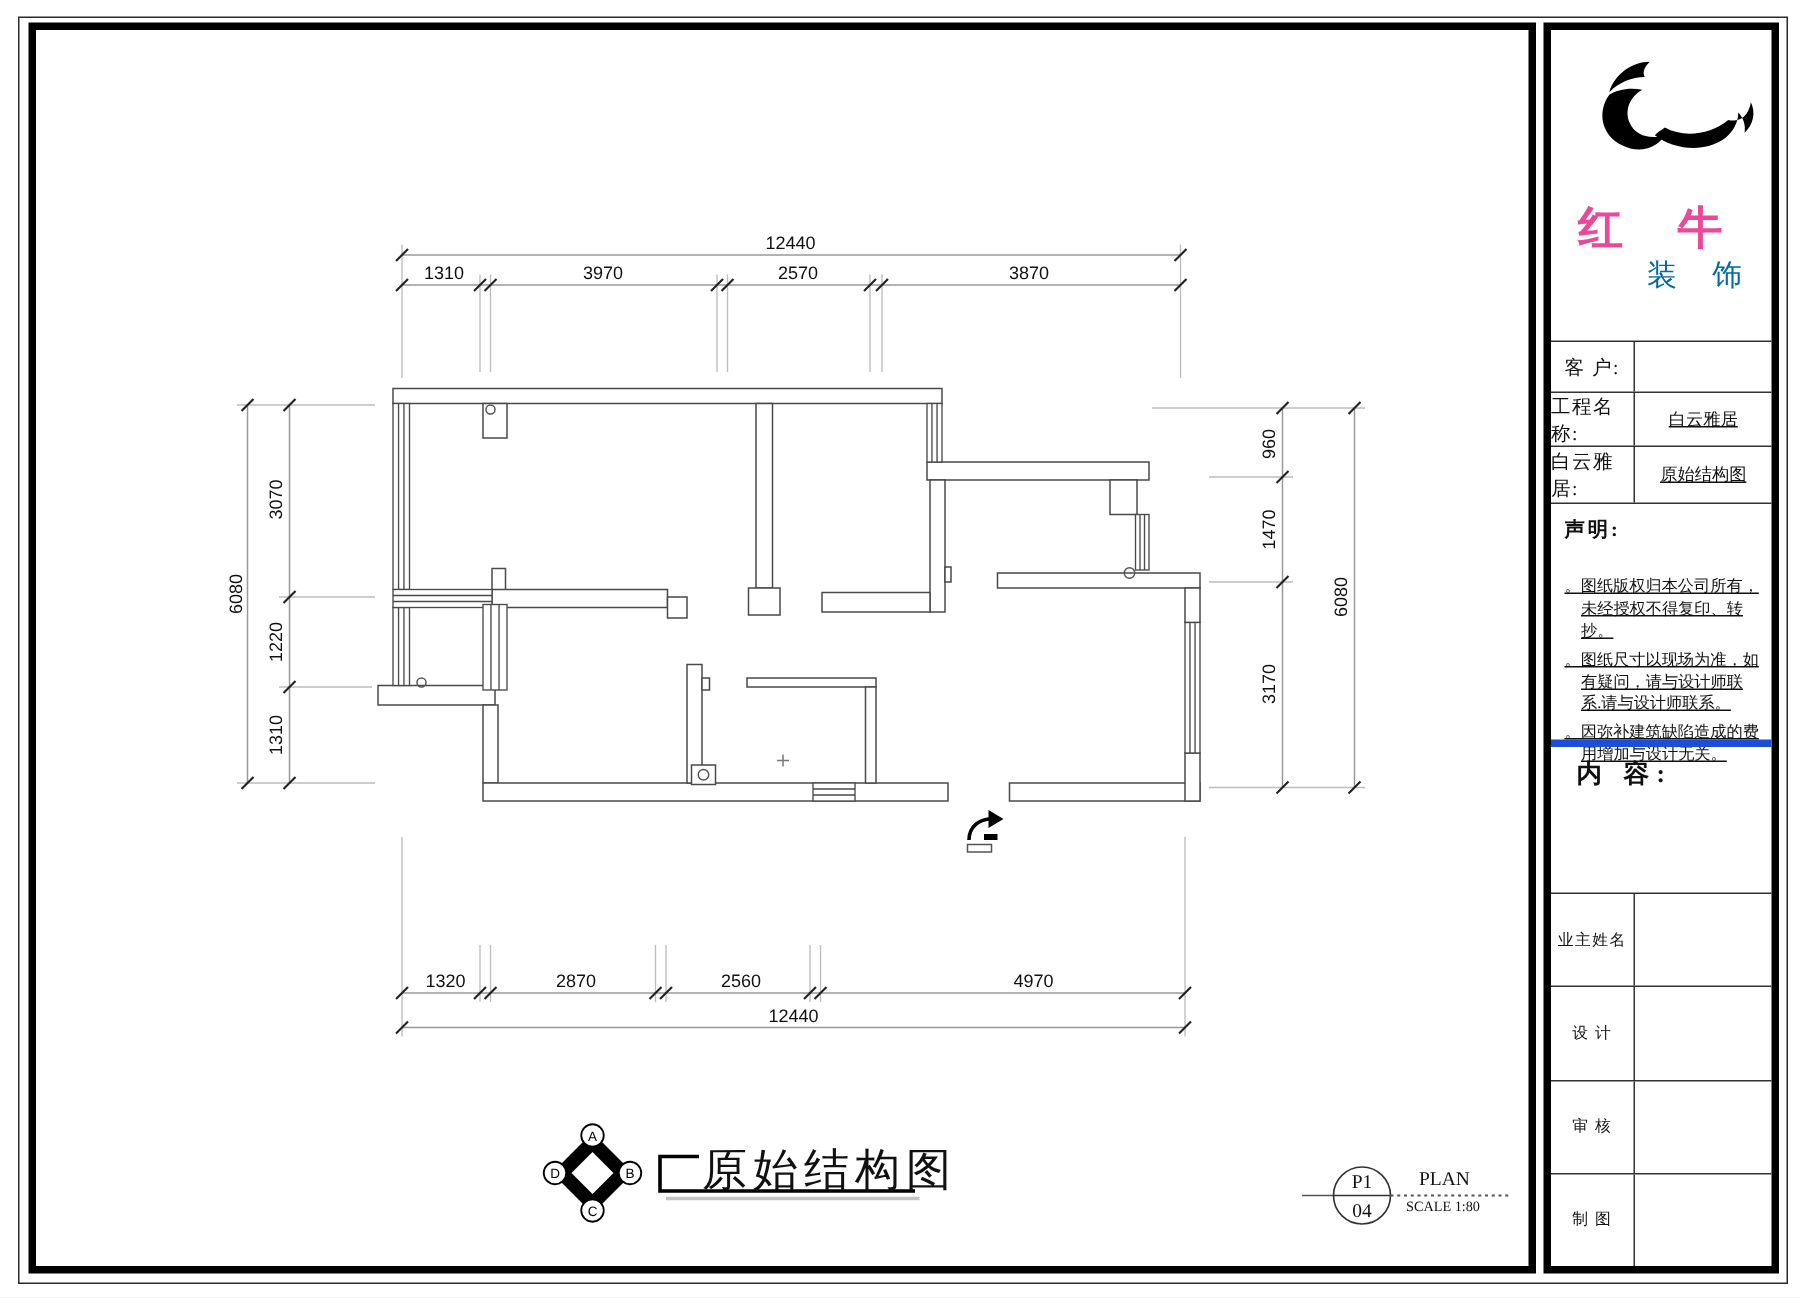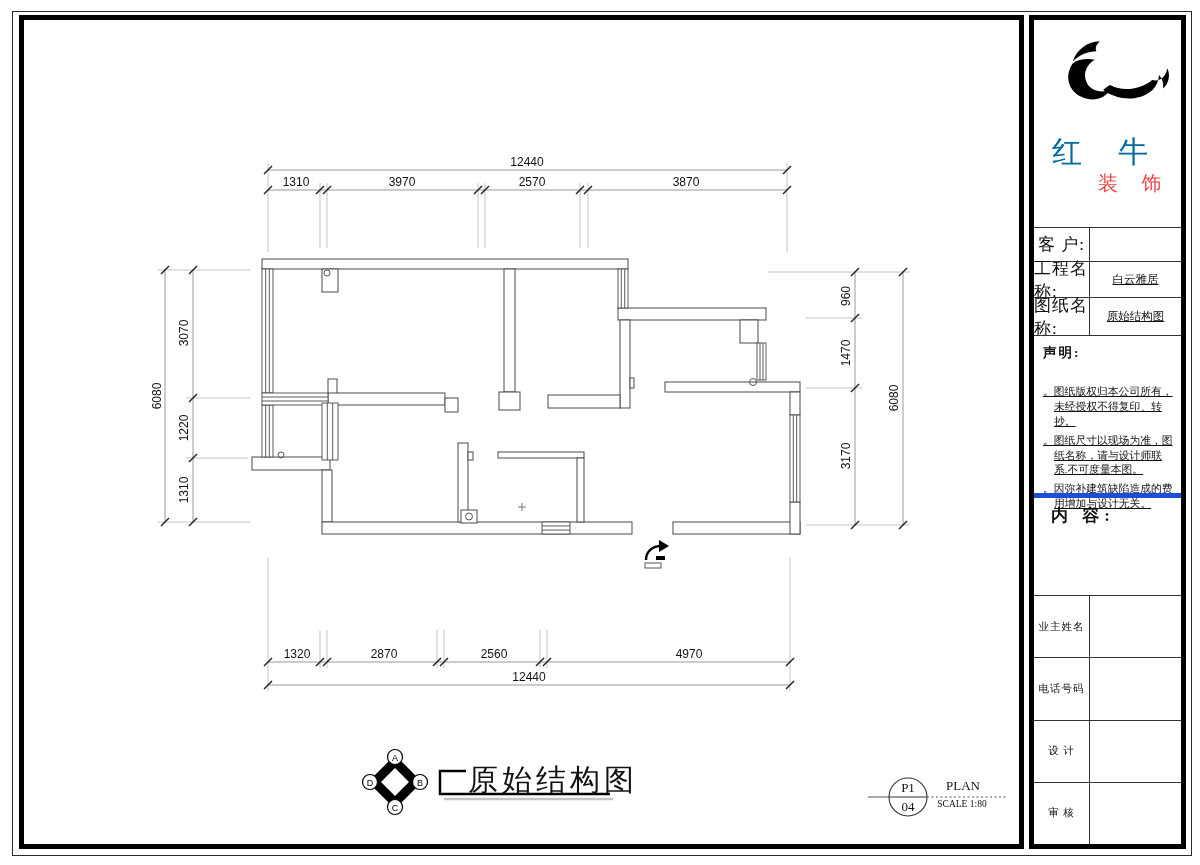--- a/index.html
+++ b/index.html
@@ -8,27 +8,27 @@
   
   .thin-border{position:absolute;left:12px;top:11px;width:1180px;height:845px;
                border:1.5px solid #2a2a2a;box-sizing:border-box;}
   .draw-border{position:absolute;left:19px;top:15px;width:1005px;height:834px;
                border:5px solid #000;box-sizing:border-box;}
   .tb{position:absolute;left:1029px;top:15px;width:157px;height:834px;
       border:5px solid #000;box-sizing:border-box;background:#fff;
       display:flex;flex-direction:column;font-family:"Liberation Serif",serif;color:#111;}
   .tb .logo-zone{height:207px;position:relative;}
   .brand-main{position:absolute;left:18px;top:112px;font-size:30px;letter-spacing:14px;
-              font-family:"Liberation Sans",sans-serif;color:#0369a1;white-space:nowrap;}
+              font-family:"Liberation Sans",sans-serif;color:#ec4899;white-space:nowrap;font-weight:bold;}
   .brand-sub{position:absolute;left:64px;top:150px;font-size:20px;letter-spacing:9px;
-             font-family:"Liberation Sans",sans-serif;color:#ef4444;white-space:nowrap;}
+             font-family:"Liberation Sans",sans-serif;color:#0369a1;white-space:nowrap;}
   .bull{position:absolute;left:22px;top:14px;width:118px;height:92px;}
   .tb-row{display:flex;border-top:1px solid #333;}
   .tb-row .lbl{width:55px;border-right:1px solid #333;display:flex;align-items:center;
-               justify-content:center;font-size:17px;letter-spacing:1px;}
+               justify-content:center;font-size:13px;letter-spacing:1px;}
   .tb-row .val{flex:1;display:flex;align-items:center;justify-content:center;font-size:11.5px;text-decoration:underline;}
   .stmt{border-top:1px solid #333;height:158px;box-sizing:border-box;padding:8px 6px 0 9px;}
   .stmt-head{font-size:13.5px;font-weight:bold;margin-bottom:22px;letter-spacing:2px;}
   .stmt-item{font-size:10.8px;line-height:1.38;margin-bottom:4px;padding-left:11px;text-indent:-11px;text-decoration:underline;}
   .content-zone{border-top:5px solid #1d4ed8;height:102px;box-sizing:border-box;padding:6px 17px;}
   .content-head{font-size:17px;font-weight:bold;letter-spacing:5px;}
   .sign-row{flex:1;display:flex;border-top:1px solid #333;}
   .sign-row .lbl{width:55px;border-right:1px solid #333;display:flex;align-items:center;
                  justify-content:center;font-size:10.5px;letter-spacing:1px;text-align:left;}
   .sign-row .val{flex:1;}
@@ -255,45 +255,45 @@
 
     <div class="tb-row" style="height:33px">
       <div class="lbl">客  户:</div>
       <div class="val"></div>
     </div>
     <div class="tb-row" style="height:35px">
       <div class="lbl">工程名称:</div>
       <div class="val">白云雅居</div>
     </div>
     <div class="tb-row" style="height:37px">
-      <div class="lbl">图纸名称:</div>
+      <div class="lbl">白云雅居:</div>
       <div class="val">原始结构图</div>
     </div>
 
     <div class="stmt">
       <div class="stmt-head">声明:</div>
       <div class="stmt-item">。图纸版权归本公司所有，未经授权不得复印、转抄。</div>
-      <div class="stmt-item">。图纸尺寸以现场为准，图纸名称，请与设计师联系.不可度量本图。</div>
+      <div class="stmt-item">。图纸尺寸以现场为准，如有疑问，请与设计师联系.请与设计师联系。</div>
       <div class="stmt-item">。因弥补建筑缺陷造成的费用增加与设计无关。</div>
     </div>
 
     <div class="content-zone">
       <div class="content-head">内 容:</div>
     </div>
 
     <div class="sign-row">
       <div class="lbl">业主姓名</div>
       <div class="val"></div>
     </div>
     <div class="sign-row">
-      <div class="lbl">电话号码</div>
-      <div class="val"></div>
-    </div>
-    <div class="sign-row">
       <div class="lbl">设  计</div>
       <div class="val"></div>
     </div>
     <div class="sign-row">
       <div class="lbl">审  核</div>
+      <div class="val"></div>
+    </div>
+    <div class="sign-row">
+      <div class="lbl">制  图</div>
       <div class="val"></div>
     </div>
   </div>
 </div>
 
 </body></html>

